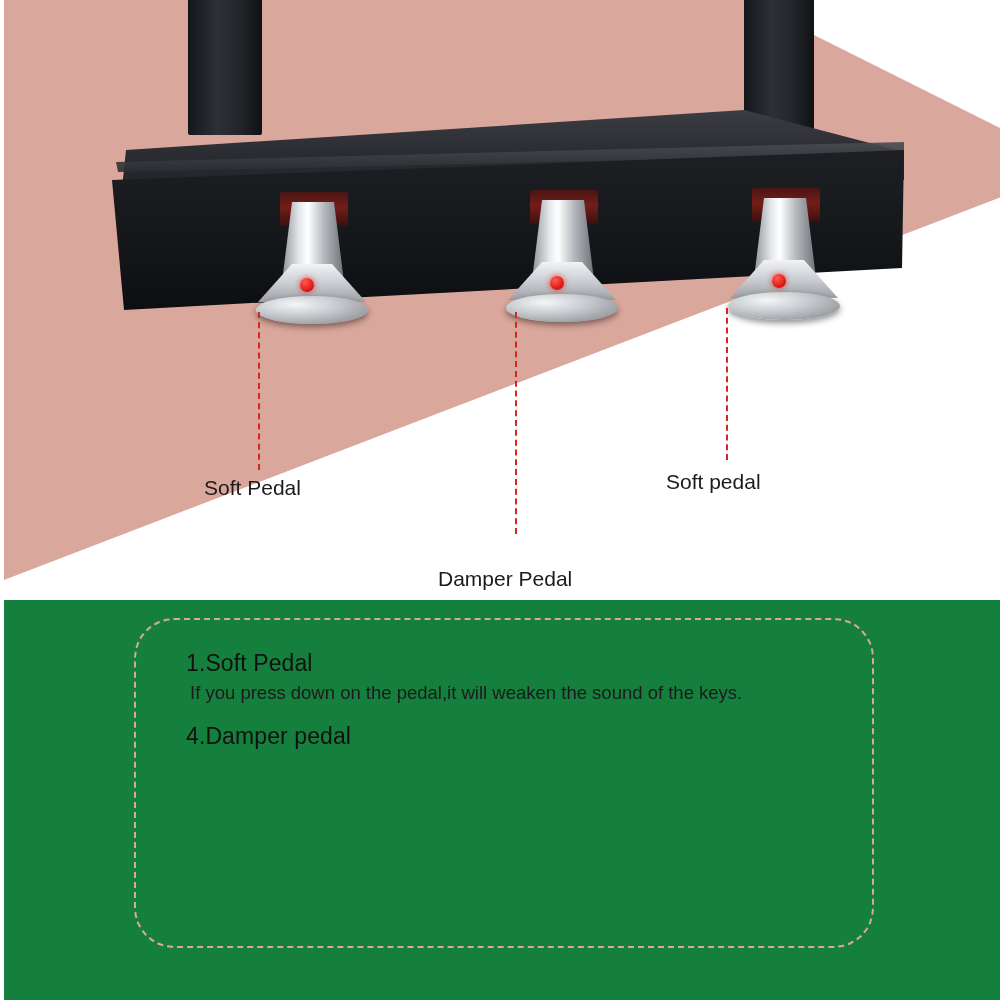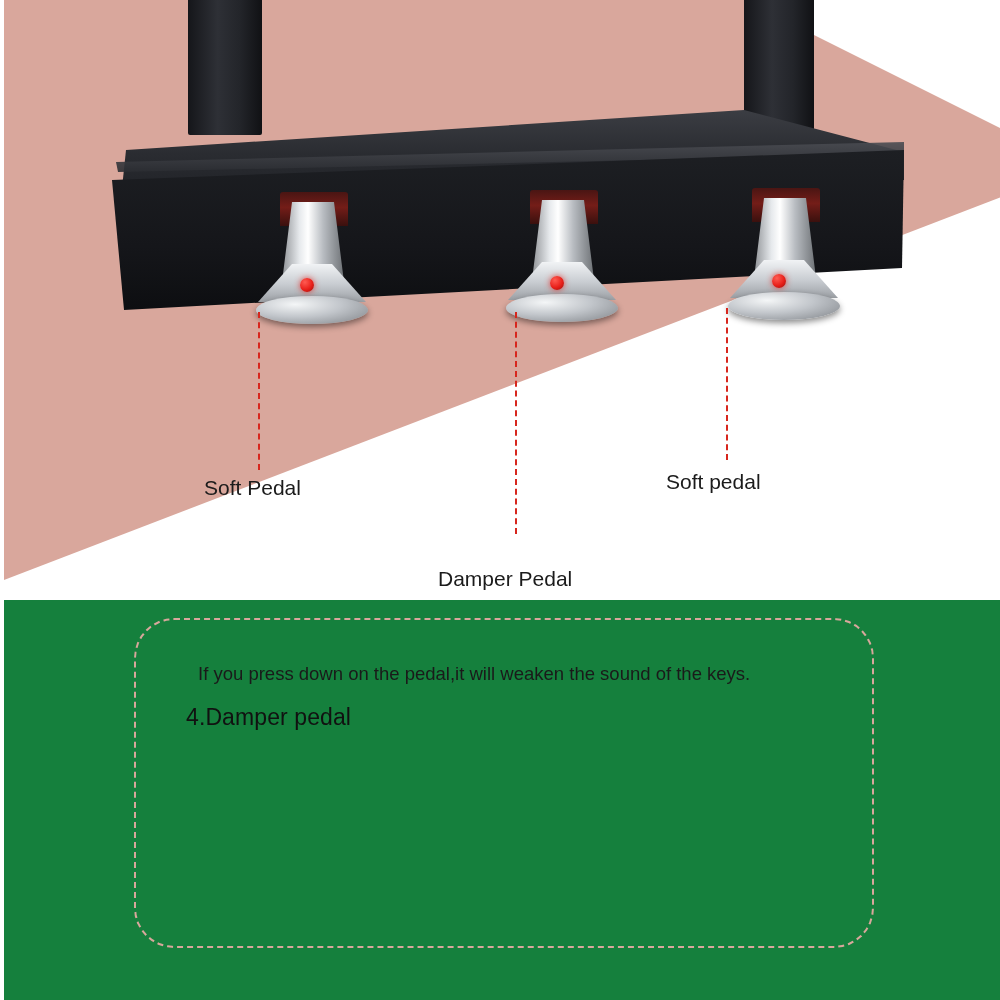--- a/index.html
+++ b/index.html
@@ -174,21 +174,21 @@
   }
   .entry { margin-bottom: 18px; }
   .entry h3 {
     margin: 0 0 4px 0;
     font-size: 23px;
     font-weight: normal;
     color: #111;
     letter-spacing: .1px;
   }
   .entry p {
-    margin: 12px;
+    margin: 4px;
     font-size: 18.5px;
     line-height: 1.32;
     color: #1a1a1a;
     max-width: 650px;
   }
 </style>
 </head>
 <body>
 
 <div id="stage">
@@ -232,20 +232,21 @@
     <div class="leader l2"></div>
     <div class="leader l3"></div>
 
     <div class="callout c1">Soft Pedal</div>
     <div class="callout c2">Damper Pedal</div>
     <div class="callout c3">Soft pedal</div>
   </div>
 
   <div id="panel">
     <div class="entry">
+      <h3>1.Soft Pedal</h3>
       <p>If you press down on the pedal,it will weaken the sound of the keys.</p>
     </div>
     <div class="entry">
       <h3>4.Damper pedal</h3>
     </div>
     <div class="entry">
     </div>
   </div>
 
 </div>

